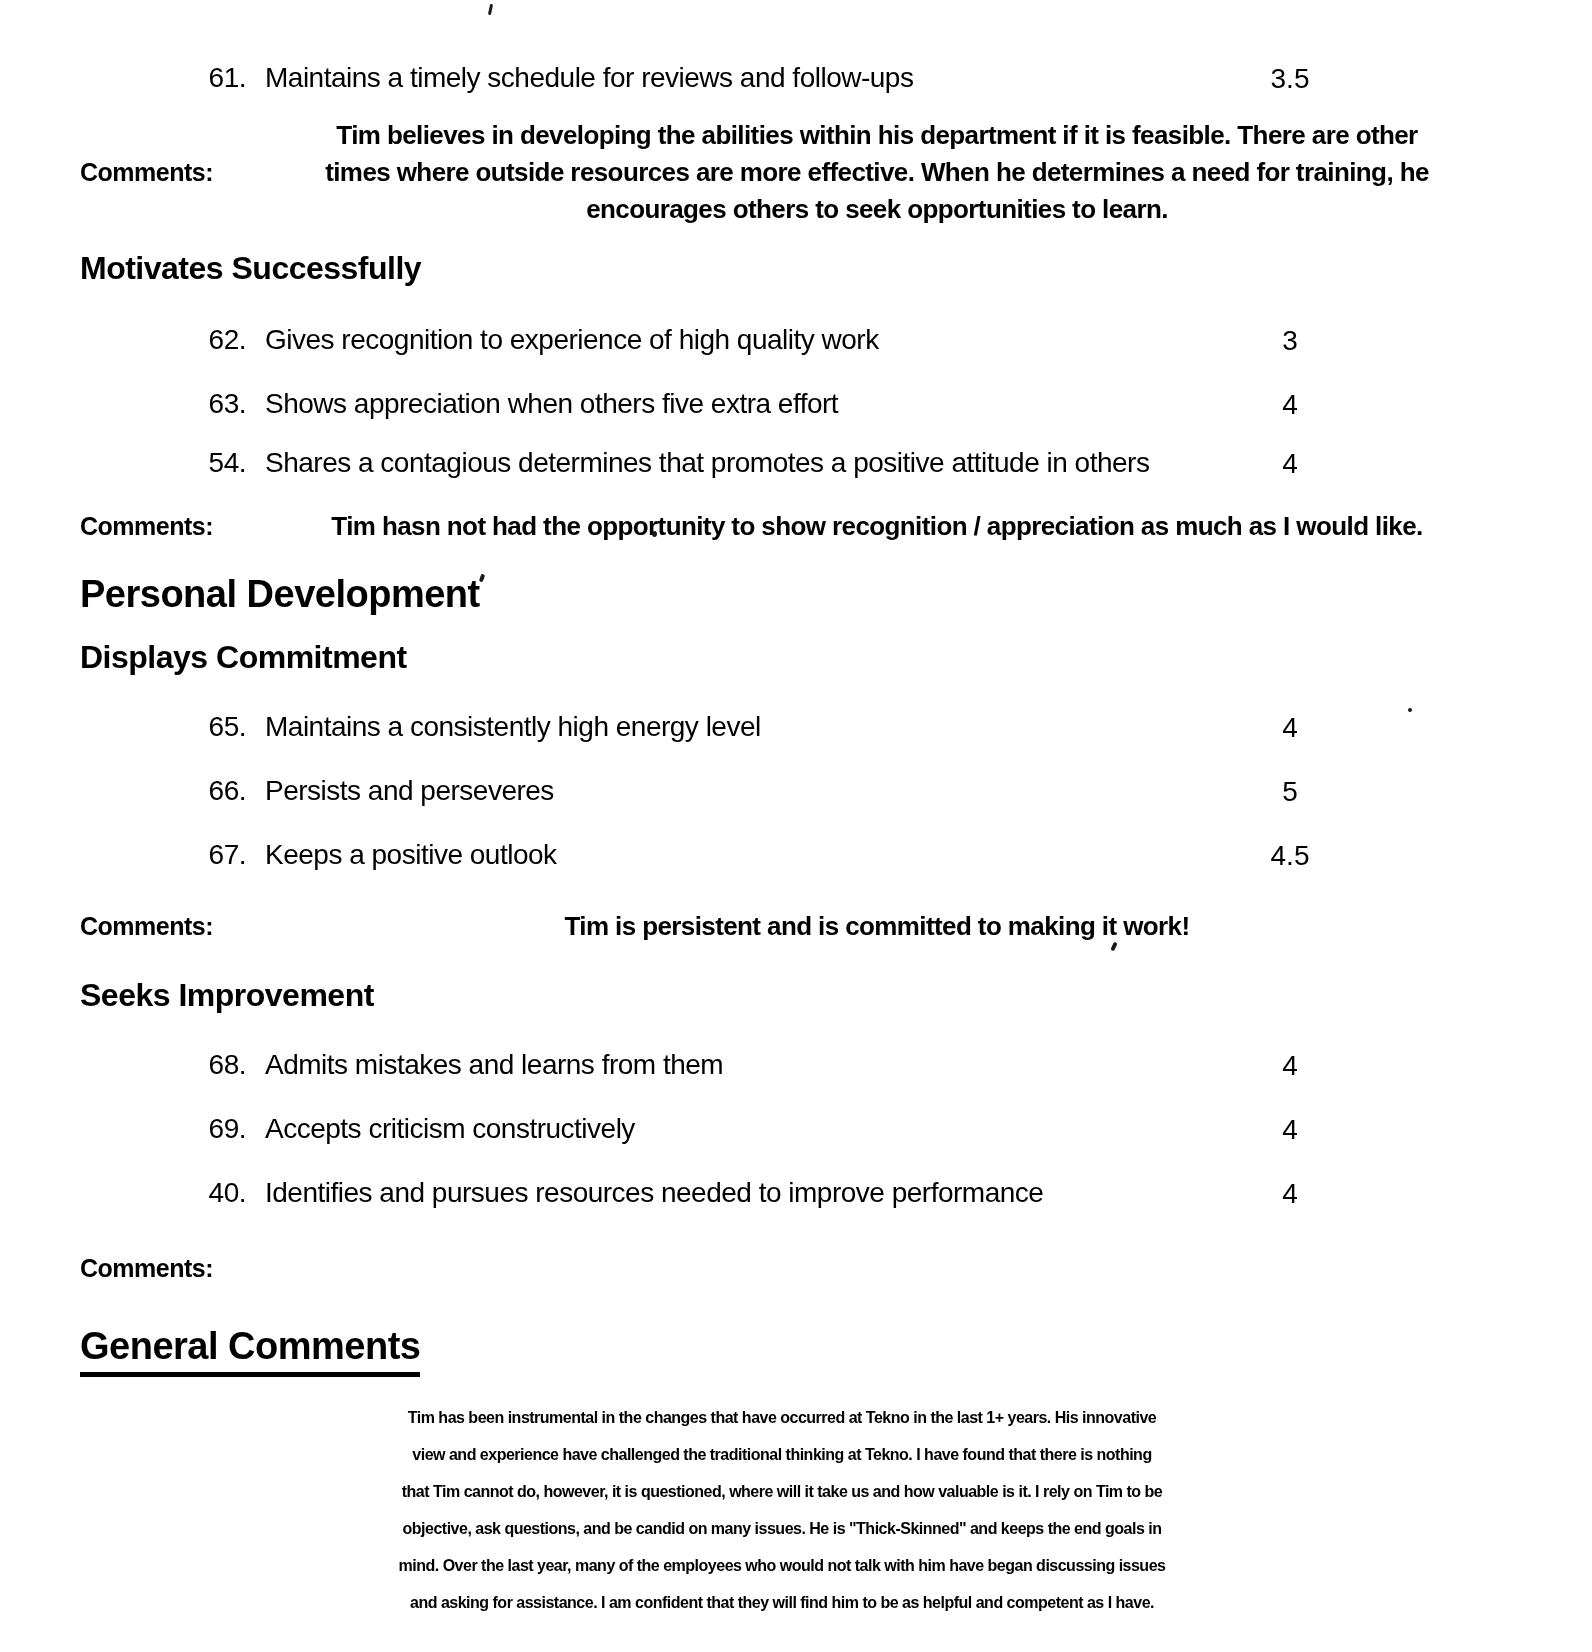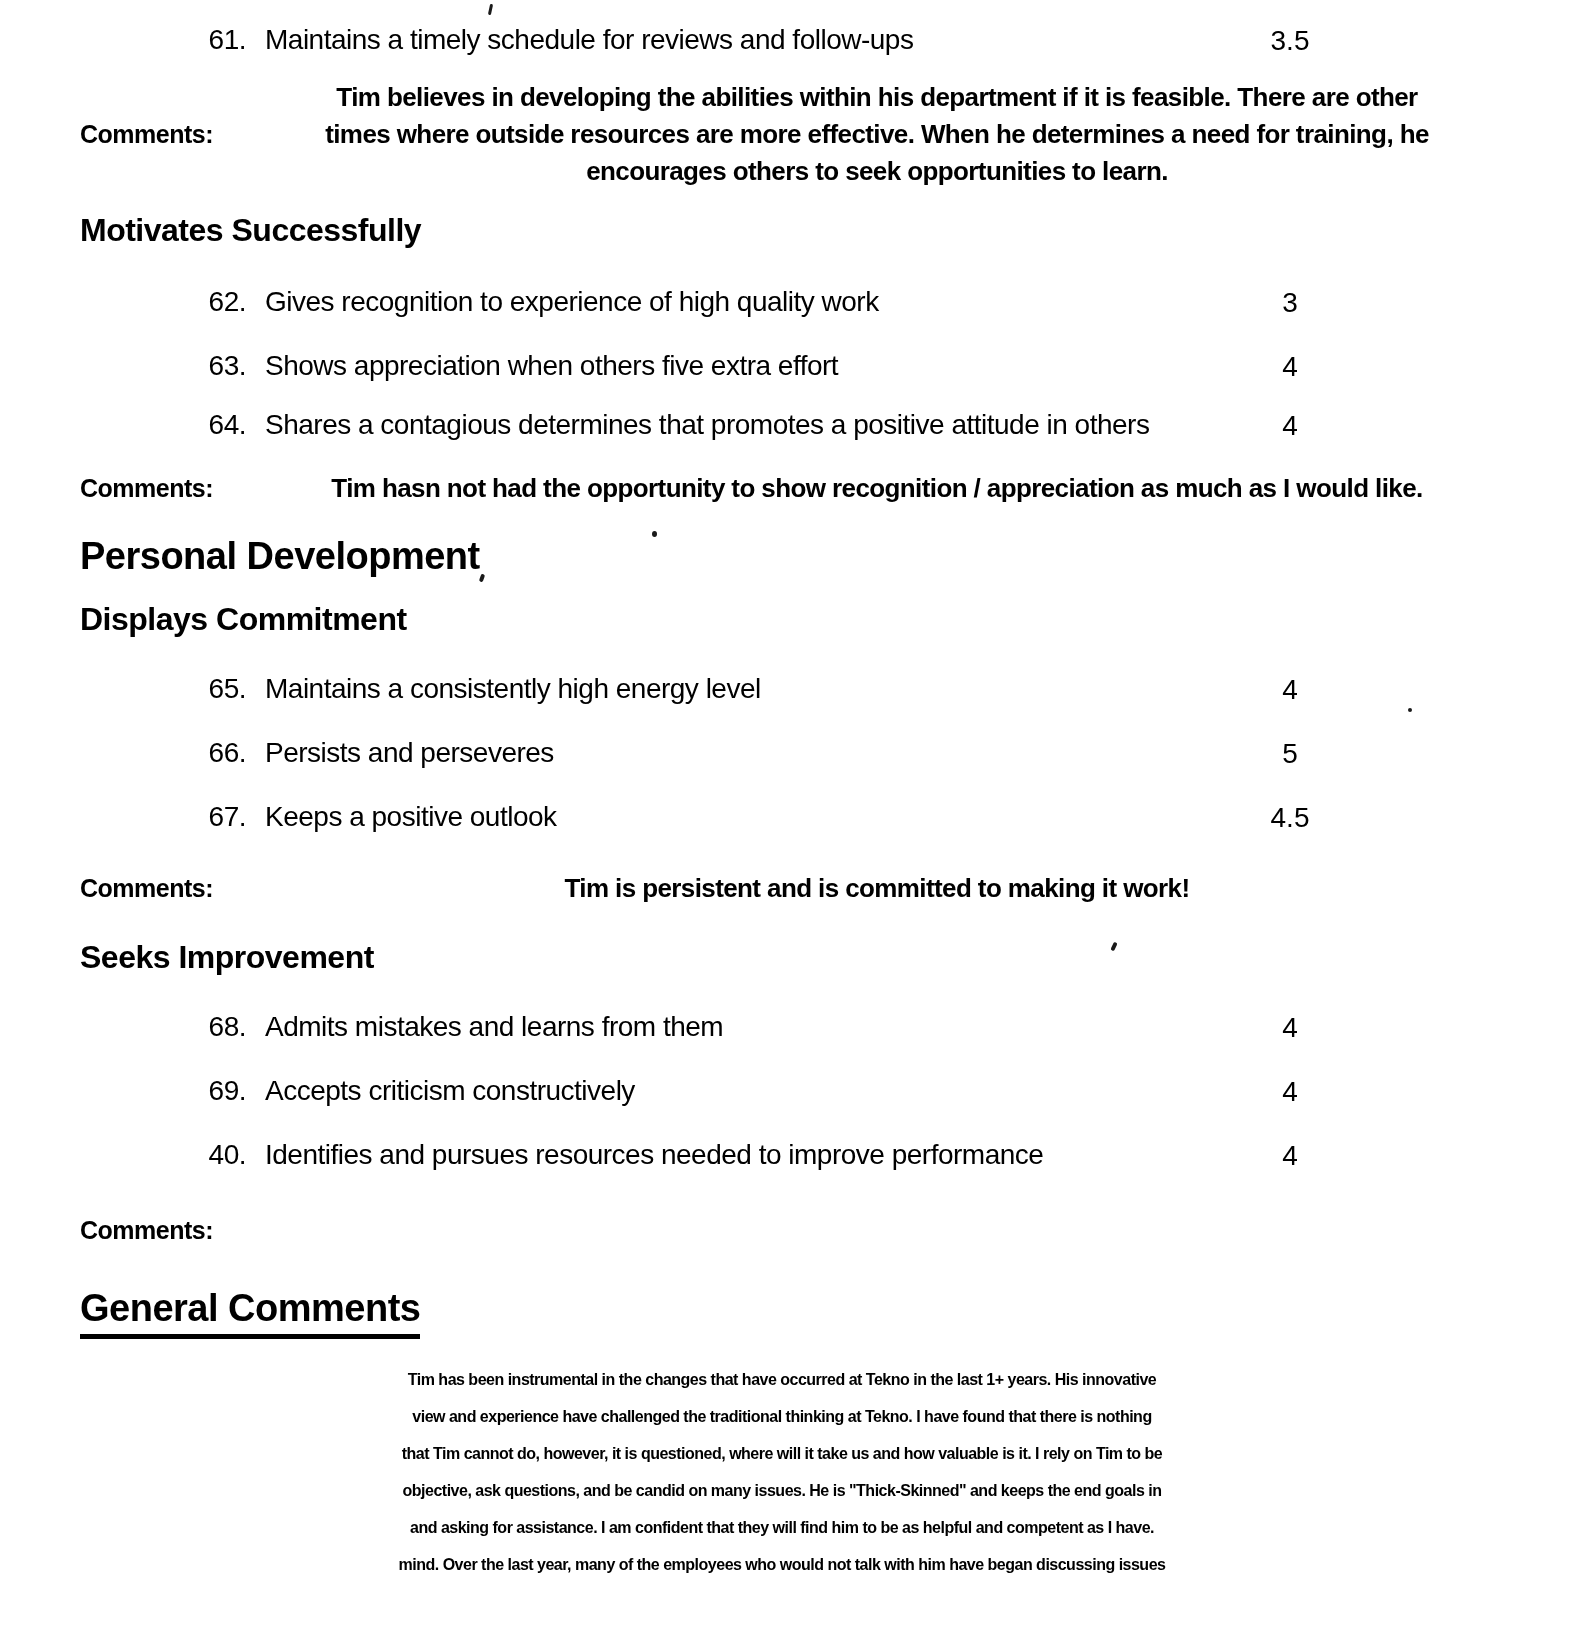--- a/index.html
+++ b/index.html
@@ -5,21 +5,21 @@
   html, body { margin: 0; padding: 0; background: #ffffff; }
   .page {
     position: relative;
     width: 1592px;
     height: 1652px;
     background: #ffffff;
     color: #000000;
     font-family: "Liberation Sans", sans-serif;
     overflow: hidden;
   }
-  .content { padding-top: 24px; }
+  .content { padding-top: 62px; }
 
   
   .item-row {
     position: relative;
     display: flex;
     align-items: center;
     padding-left: 196px;
     font-size: 28px;
     line-height: 31px;
     letter-spacing: -0.5px;
@@ -140,21 +140,21 @@
       <span class="item-num">62.</span>
       <span class="item-text">Gives recognition to experience of high quality work</span>
       <span class="item-rating">3</span>
     </div>
     <div class="item-row mt-item">
       <span class="item-num">63.</span>
       <span class="item-text">Shows appreciation when others five extra effort</span>
       <span class="item-rating">4</span>
     </div>
     <div class="item-row mt-item64">
-      <span class="item-num">64.</span>
+      <span class="item-num">54.</span>
       <span class="item-text">Shares a contagious determines that promotes a positive attitude in others</span>
       <span class="item-rating">4</span>
     </div>
 
     <div class="comments mt-comments2">
       <span class="comments-label">Comments:</span>
       <span class="comments-body">
         <div class="cline">Tim hasn not had the opportunity to show recognition / appreciation as much as I would like.</div>
       </span>
     </div>
@@ -213,18 +213,18 @@
 
     <div class="big-h mt-general">
       <span class="underlined">General Comments</span>
     </div>
 
     <div class="general-par">
       <div class="gline">Tim has been instrumental in the changes that have occurred at Tekno in the last 1+ years. His innovative</div>
       <div class="gline">view and experience have challenged the traditional thinking at Tekno. I have found that there is nothing</div>
       <div class="gline">that Tim cannot do, however, it is questioned, where will it take us and how valuable is it. I rely on Tim to be</div>
       <div class="gline">objective, ask questions, and be candid on many issues. He is "Thick-Skinned" and keeps the end goals in</div>
+      <div class="gline">mind. Over the last year, many of the employees who would not talk with him have began discussing issues</div>
       <div class="gline">and asking for assistance. I am confident that they will find him to be as helpful and competent as I have.</div>
-      <div class="gline">mind. Over the last year, many of the employees who would not talk with him have began discussing issues</div>
     </div>
 
   </div>
 </div>
 
 </body></html>

